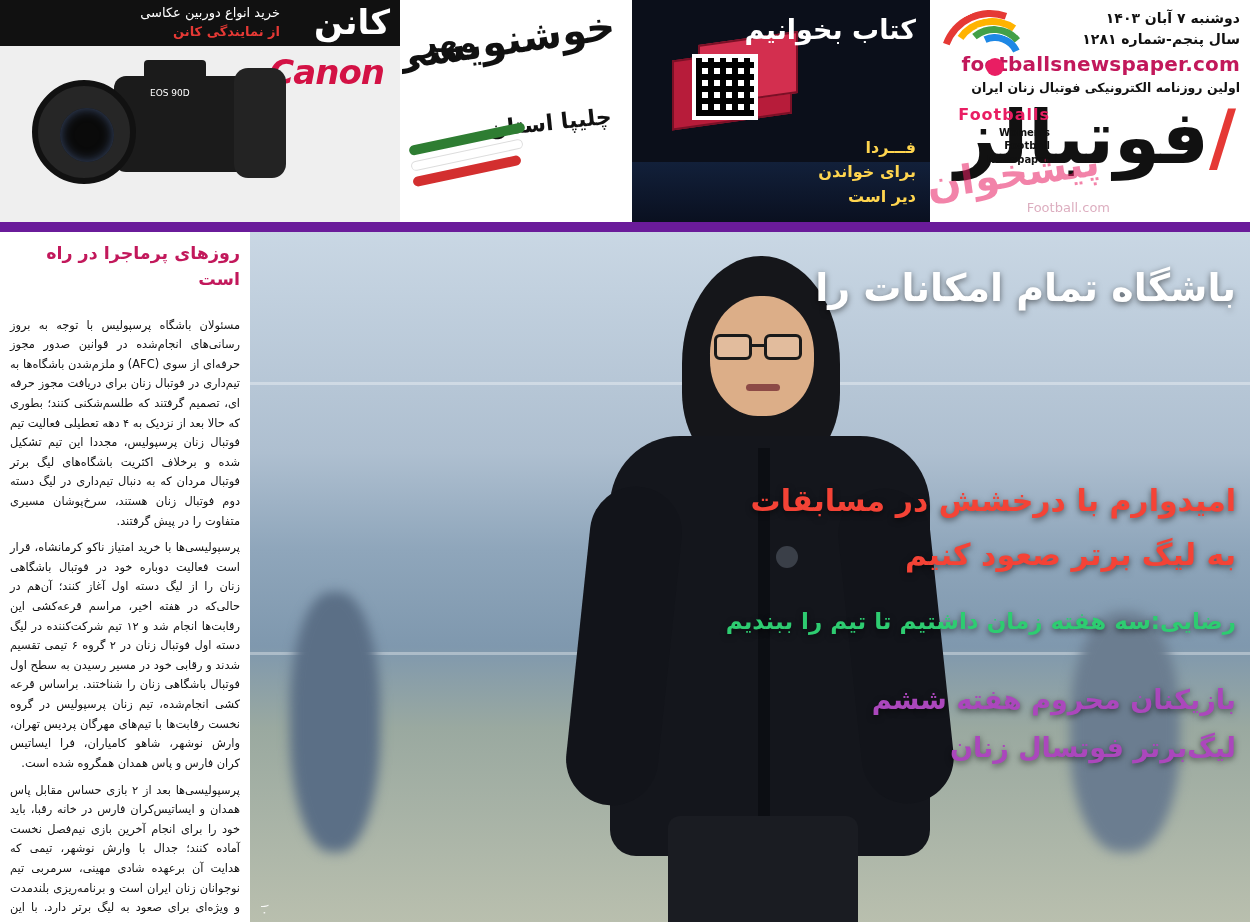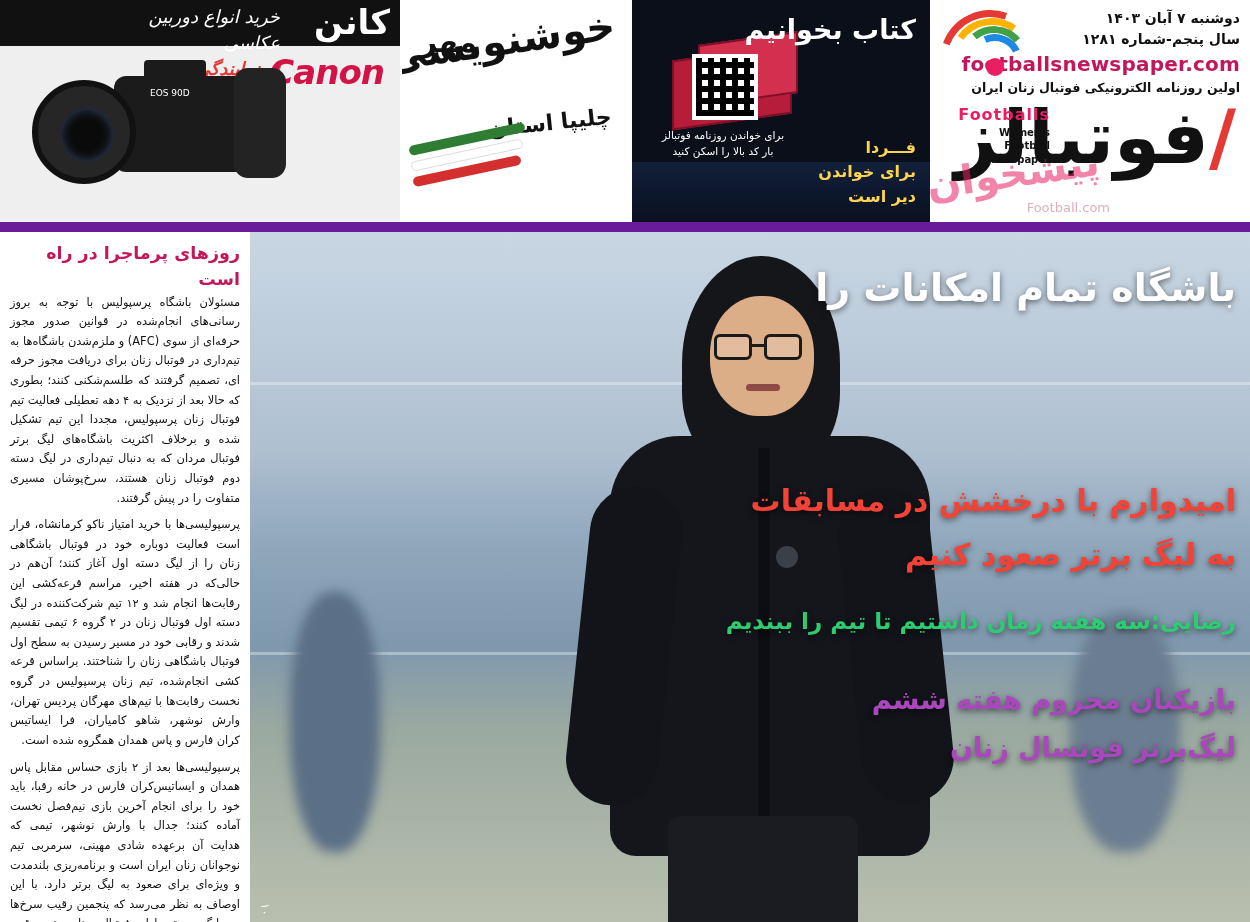--- a/index.html
+++ b/index.html
@@ -47,21 +47,21 @@
   .ad-calli .c-main { position:absolute; top:18px; right:14px; font-size:40px; color:#111; font-weight:bold; transform:rotate(-8deg); }
   .ad-calli .c-sub { position:absolute; top:110px; right:18px; font-size:22px; color:#111; font-weight:bold; transform:rotate(-6deg);}
   .ad-calli .c-mehr { position:absolute; top:24px; left:18px; font-size:30px; color:#111; font-weight:bold;}
   .ad-calli .flag { position:absolute; left:6px; bottom:30px; width:120px; height:64px;}
   .flag .s { position:absolute; height:10px; border-radius:5px; }
 
   
   .ad-canon { width:400px; height:222px; background:#efefef; position:relative; overflow:hidden; }
   .ad-canon .k-top { position:absolute; top:0; right:0; width:400px; height:46px; background:#111; }
   .ad-canon .k-kanon { position:absolute; top:2px; right:10px; color:#fff; font-size:34px; font-weight:bold; letter-spacing:-1px;}
-  .ad-canon .k-red { position:absolute; top:4px; right:120px; width:150px; text-align:right; color:#fff; font-size:18px; line-height:1.45;font-style:italic;}
+  .ad-canon .k-red { position:absolute; top:4px; right:120px; width:150px; text-align:right; color:#fff; font-size:13px; line-height:1.45;}
   .ad-canon .k-red b { color:#e53935;text-align:right; }
   .ad-canon .canon-logo { position:absolute; top:52px; right:16px; color:#d31245; font-size:34px; font-weight:bold; font-style:italic; letter-spacing:-1px;}
   .cam { position:absolute; left:24px; top:58px; width:330px; height:150px;}
   .cam .body { position:absolute; left:90px; top:18px; width:150px; height:96px; background:#1b1b1b; border-radius:12px;}
   .cam .grip { position:absolute; left:210px; top:10px; width:52px; height:110px; background:#232323; border-radius:14px;}
   .cam .lens { position:absolute; left:8px; top:22px; width:104px; height:104px; background:#262626; border-radius:50%; border:6px solid #111;}
   .cam .lens::after { content:''; position:absolute; left:22px; top:22px; width:54px; height:54px; border-radius:50%; background:#0a0a0a; box-shadow: inset 0 0 12px #3a4a6a;}
   .cam .vf { position:absolute; left:120px; top:2px; width:62px; height:22px; background:#1b1b1b; border-radius:4px;}
 
   
@@ -99,21 +99,21 @@
   .hl3 { top:238px; width:540px; font-size:30px; color:#f44336; }
   .hl4 { top:292px; width:540px; font-size:30px; color:#f44336; }
   .hl5 { top:364px; width:560px; font-size:23px; color:#2ecc71; }
   .hl6 { top:440px; width:520px; font-size:27px; color:#ab47bc; }
   .hl7 { top:488px; width:520px; font-size:27px; color:#ab47bc; }
   .hl-bottom { position:absolute; bottom:8px; right:0; width:760px; text-align:center; direction:rtl; color:#fff; font-size:54px; font-weight:bold; line-height:1.25; text-shadow:0 3px 10px rgba(0,0,0,.6);}
   .pagenum { position:absolute; left:8px; bottom:6px; color:#fff; font-size:12px; writing-mode:vertical-rl; opacity:.9;}
 
   
   .sidecol { width:250px; height:690px; background:#fff; padding:8px 10px 4px 10px; position:relative; }
-  .side-title { color:#c2185b; font-size:17.5px; font-weight:bold; direction:rtl; line-height:1.5; margin-bottom:0; }
+  .side-title { color:#c2185b; font-size:17.5px; font-weight:bold; direction:rtl; line-height:1.5; margin-bottom:23px; }
   .side-body p { color:#111; font-size:11.4px; line-height:1.72; text-align:justify; direction:rtl; margin-bottom:7px; }
 </style>
 </head>
 <body>
 
 <div class="page">
 
   <div class="topstrip">
 
     <div class="masthead">
@@ -146,24 +146,20 @@
     <div class="ad-book">
       <div class="bk-shelf"></div>
       <div class="bk-book">
         <div class="b1"></div>
           <div class="b2"></div>
       </div>
       <div class="bk-title">کتاب بخوانیم</div>
       <div class="qr">
           <div class="qr-grid"></div>
         </div>
-      <div class="qr-cap">
-        <div>برای خواندن روزنامه فوتبالز</div>
-        <div>بار کد بالا را اسکن کنید</div>
-      </div>
       <div class="bk-lines">
         <div>فـــردا</div>
         <div>برای خواندن</div>
         <div>دیر است</div>
       </div>
     </div>
 
     <div class="ad-calli">
       <div class="c-main">خوشنویسی</div>
       <div class="c-sub">چلیپا استان</div>

